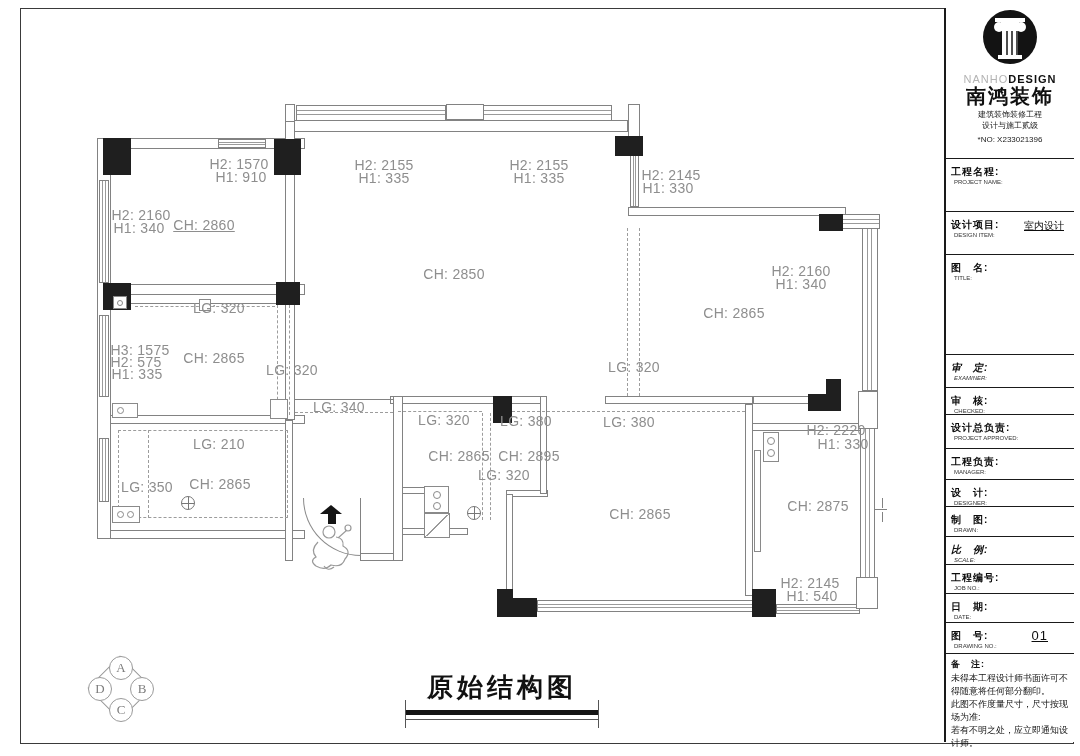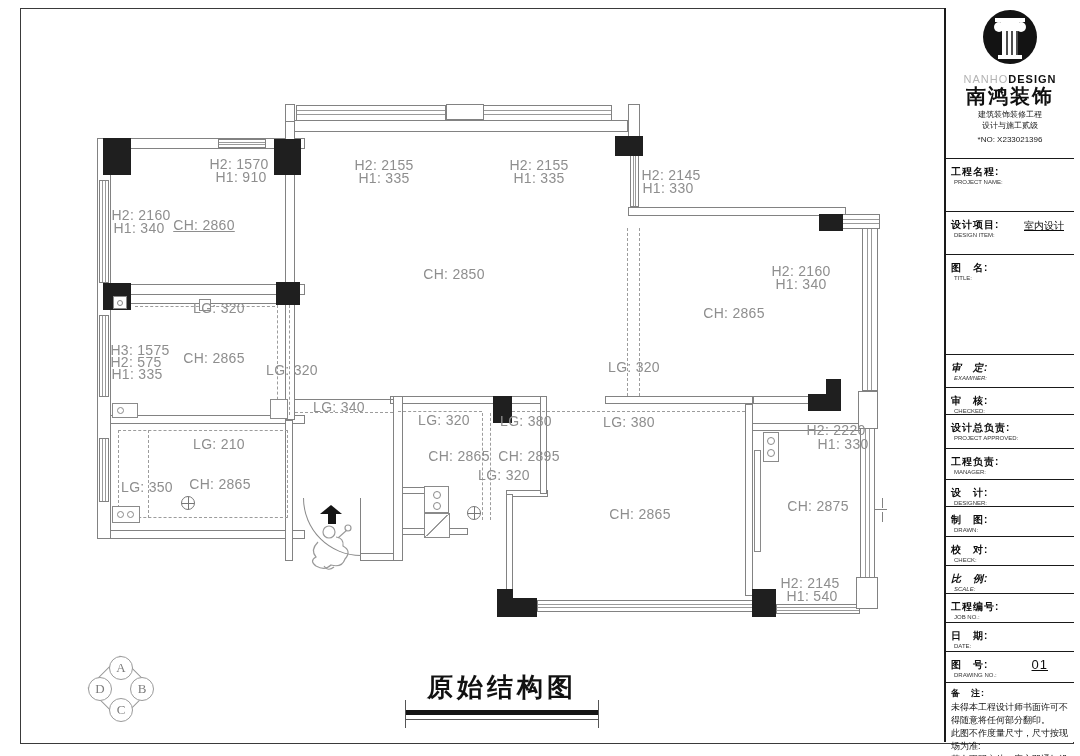--- a/index.html
+++ b/index.html
@@ -264,21 +264,20 @@
   <div id="tb-rows">
       <div class="tb-row" style="height: 50px;"><span class="tb-cn">工程名程:</span><div class="tb-en">PROJECT NAME:</div></div>
       <div class="tb-row" style="height: 40px;"><span class="tb-cn">设计项目:</span><div class="tb-en">DESIGN ITEM:</div><span class="tb-val">室内设计</span></div>
       <div class="tb-row" style="height: 97px;"><span class="tb-cn">图　名:</span><div class="tb-en">TITLE:</div></div>
       <div class="tb-row" style="height: 30px; font-style: italic;"><span class="tb-cn">审　定:</span><div class="tb-en">EXAMINER:</div></div>
       <div class="tb-row" style="height: 24px;"><span class="tb-cn">审　核:</span><div class="tb-en">CHECKED:</div></div>
       <div class="tb-row" style="height: 31px;"><span class="tb-cn">设计总负责:</span><div class="tb-en">PROJECT APPROVED:</div></div>
       <div class="tb-row" style="height: 28px;"><span class="tb-cn">工程负责:</span><div class="tb-en">MANAGER:</div></div>
       <div class="tb-row" style="height: 24px;"><span class="tb-cn">设　计:</span><div class="tb-en">DESIGNER:</div></div>
       <div class="tb-row" style="height: 27px;"><span class="tb-cn">制　图:</span><div class="tb-en">DRAWN:</div></div>
-      <div class="tb-row" style="height: 26px;"><span class="tb-cn">校　对:</span><div class="tb-en">CHECK:</div></div>
       <div class="tb-row" style="height: 25px; font-style: italic;"><span class="tb-cn">比　例:</span><div class="tb-en">SCALE:</div></div>
       <div class="tb-row" style="height: 26px;"><span class="tb-cn">工程编号:</span><div class="tb-en">JOB NO.:</div></div>
       <div class="tb-row" style="height: 26px;"><span class="tb-cn">日　期:</span><div class="tb-en">DATE:</div></div>
       <div class="tb-row" style="height: 28px;"><span class="tb-cn">图　号:</span><div class="tb-en">DRAWING NO.:</div><span class="tb-val big">01</span></div>
     </div>
   <div class="tb-remarks">
     <div class="rt">备　注:</div>
     <div id="tb-remarks-lines">
         <div>未得本工程设计师书面许可不得随意将任何部分翻印。</div>
         <div>此图不作度量尺寸，尺寸按现场为准:</div>

